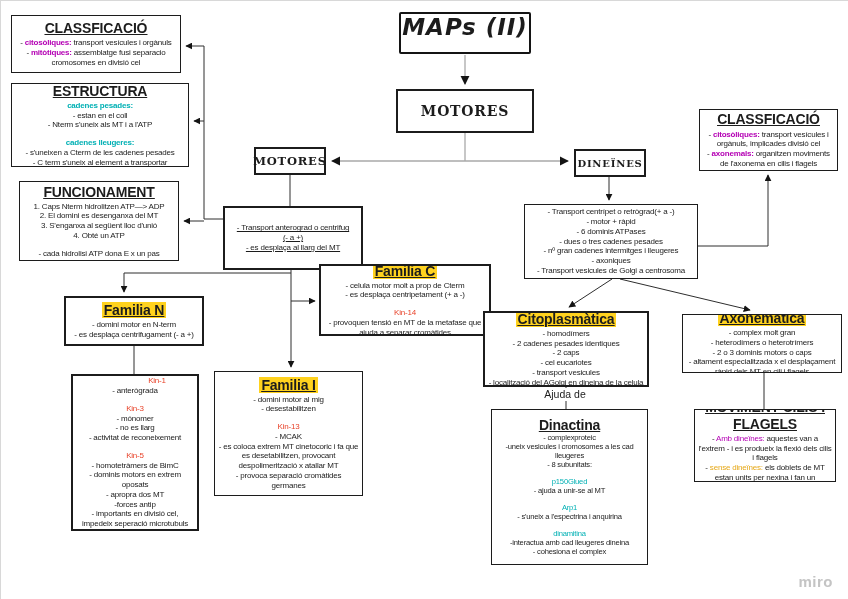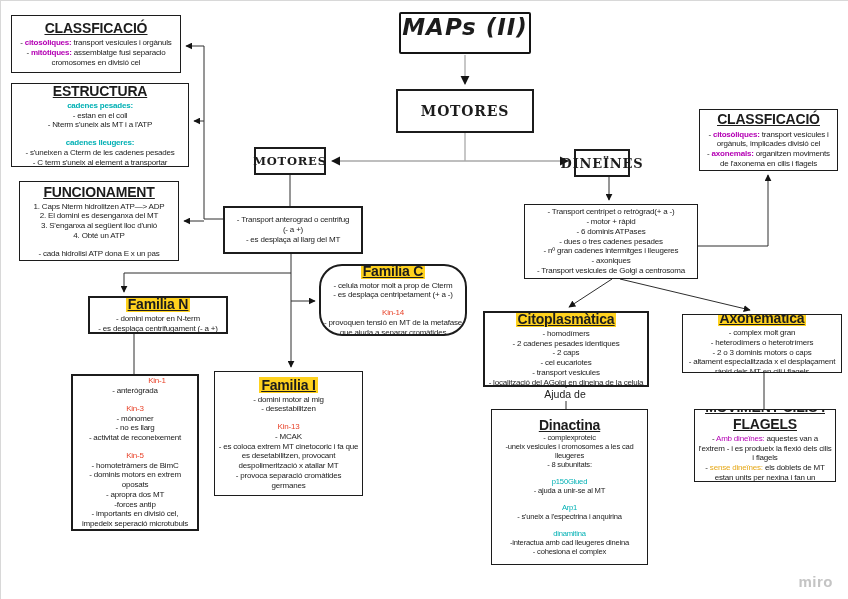--- a/index.html
+++ b/index.html
@@ -62,21 +62,21 @@
   </div>
 
   <div class="node" style="left:395px;top:88px;width:138px;height:44px;font-size:14px;">
     <span>MOTORES</span>
   </div>
 
   <div class="node" style="left:253px;top:146px;width:72px;height:28px;font-size:11.5px;">
     <span>MOTORES</span>
   </div>
 
-  <div class="node" style="left:573px;top:148px;width:56px;height:28px;font-size:13px;">
+  <div class="node" style="left:573px;top:148px;width:72px;height:28px;font-size:10px;">
     <span>DINEÏNES</span>
   </div>
 
   <div class="box" style="left:10px;top:14px;width:170px;height:58px;">
     <div class="title"><span class="u">CLASSFICACIÓ</span></div>
     <div>
         <div class="line"><span>- </span><span style="color: rgb(180, 0, 180); font-weight: bold;">citosòliques:</span><span> transport vesícules i orgànuls</span></div>
         <div class="line"><span>- </span><span style="color: rgb(180, 0, 180); font-weight: bold;">mitòtiques:</span><span> assemblatge fusi separacio cromosomes en divisió cel</span></div>
       </div>
   </div>
@@ -99,37 +99,37 @@
     <div>
         <div class="line"><span>1. Caps Nterm hidrolitzen ATP—&gt; ADP</span></div>
         <div class="line"><span>2. El domini es desenganxa del MT</span></div>
         <div class="line"><span>3. S'enganxa al següent lloc d'unió</span></div>
         <div class="line"><span>4. Obté un ATP</span></div>
         <div class="gapline"></div>
         <div class="line"><span>- cada hidrolisi ATP dona E x un pas</span></div>
       </div>
   </div>
 
-  <div class="box b2" style="left:222px;top:205px;width:140px;height:48px;">
+  <div class="box b2" style="left:222px;top:205px;width:140px;height:64px;text-decoration:underline;">
     <div>
         <div class="line"><span>- Transport anterograd o centrifug</span></div>
         <div class="line"><span>(- a +)</span></div>
         <div class="line"><span>- es desplaça al llarg del MT</span></div>
       </div>
   </div>
 
-  <div class="box b2" style="left:63px;top:295px;width:140px;height:38px;margin-left:24px;">
+  <div class="box b2" style="left:63px;top:295px;width:140px;height:50px;">
     <div class="title"><span class="hl">Familia N</span></div>
     <div>
         <div class="line"><span>- domini motor en N-term</span></div>
         <div class="line"><span>- es desplaça centrifugament (- a +)</span></div>
       </div>
   </div>
 
-  <div class="box b2" style="left:318px;top:263px;width:148px;height:72px;border-radius:23px;">
+  <div class="box b2" style="left:318px;top:263px;width:172px;height:72px;">
     <div class="title"><span class="hl">Familia C</span></div>
     <div>
         <div class="line"><span>- celula motor molt a prop de Cterm</span></div>
         <div class="line"><span>- es desplaça centripetament (+ a -)</span></div>
         <div class="gapline"></div>
         <div class="line"><span style="color: rgb(232, 67, 42);">Kin-14</span></div>
         <div class="line"><span>- provoquen tensió en MT de la metafase que ajuda a separar cromàtides</span></div>
       </div>
   </div>
 

